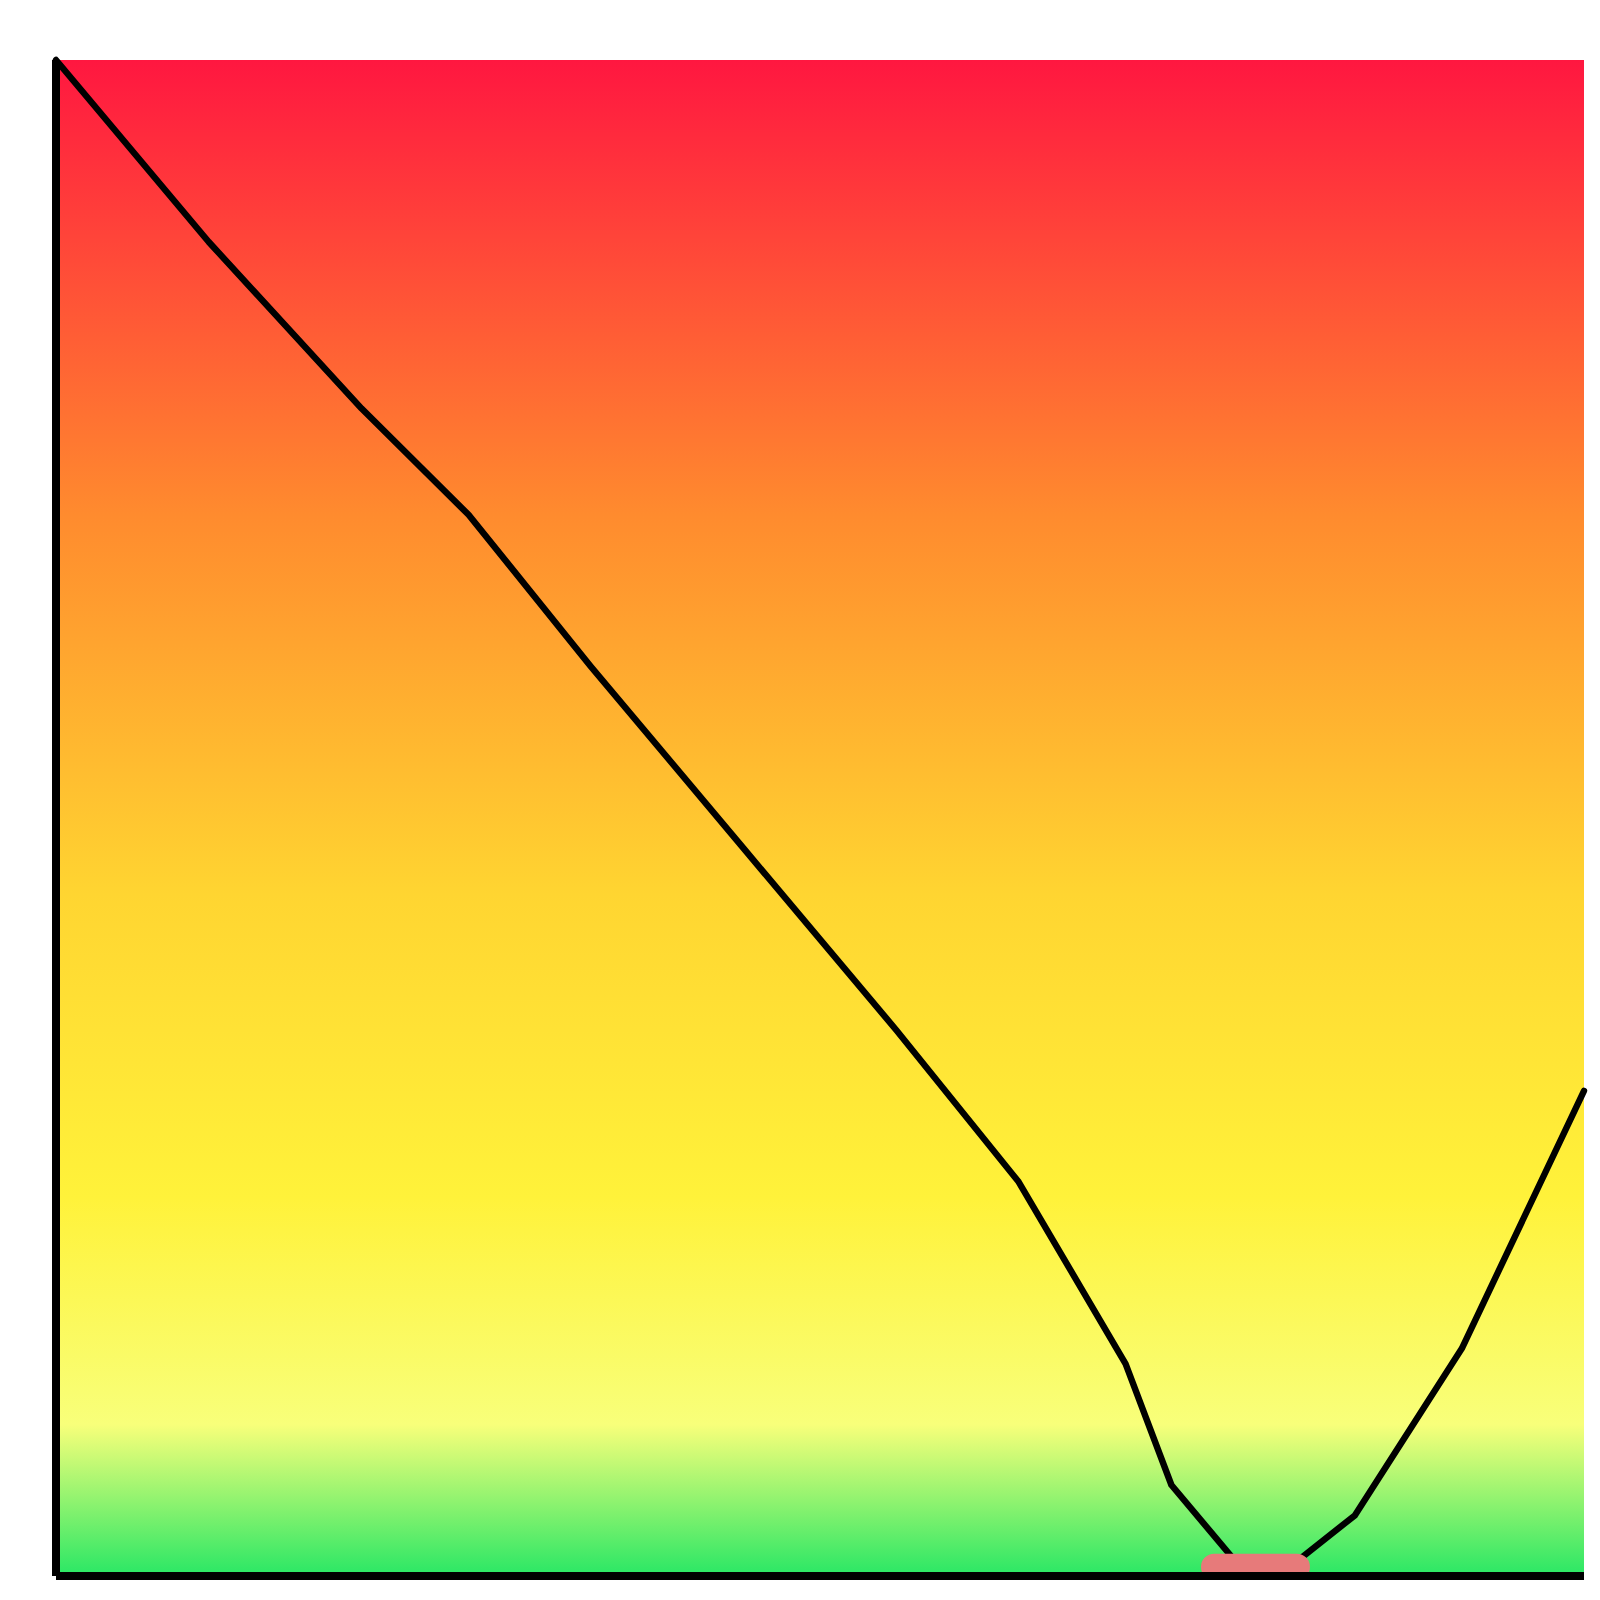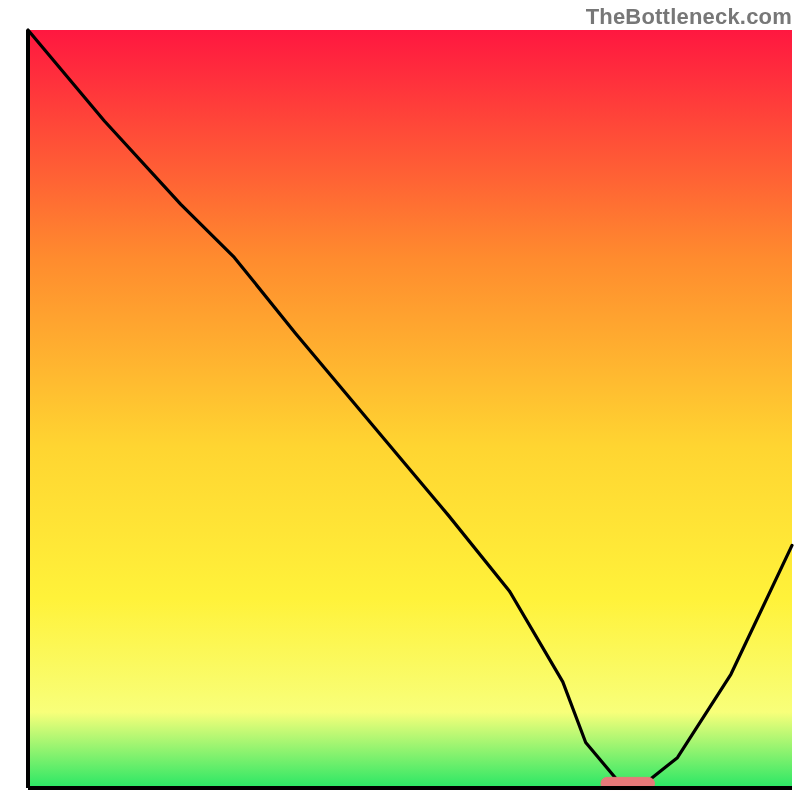--- a/index.html
+++ b/index.html
@@ -29,21 +29,20 @@
   svg.plot {
     display: block;
     width: 800px;
     height: 800px;
   }
 </style>
 </head>
 <body>
 
 <div class="chart-container">
-  <div class="watermark">TheBottleneck.com</div>
   <svg class="plot" viewBox="0 0 800 800">
     <defs>
       <linearGradient id="bg-grad" x1="0" y1="0" x2="0" y2="1">
         <stop id="g0" offset="0%" stop-color="#ff1740"></stop>
         <stop id="g1" offset="30%" stop-color="#ff8b2e"></stop>
         <stop id="g2" offset="55%" stop-color="#ffd531"></stop>
         <stop id="g3" offset="75%" stop-color="#fff23a"></stop>
         <stop id="g4" offset="90%" stop-color="#f8ff7a"></stop>
         <stop id="g5" offset="100%" stop-color="#29e765"></stop>
       </linearGradient>

